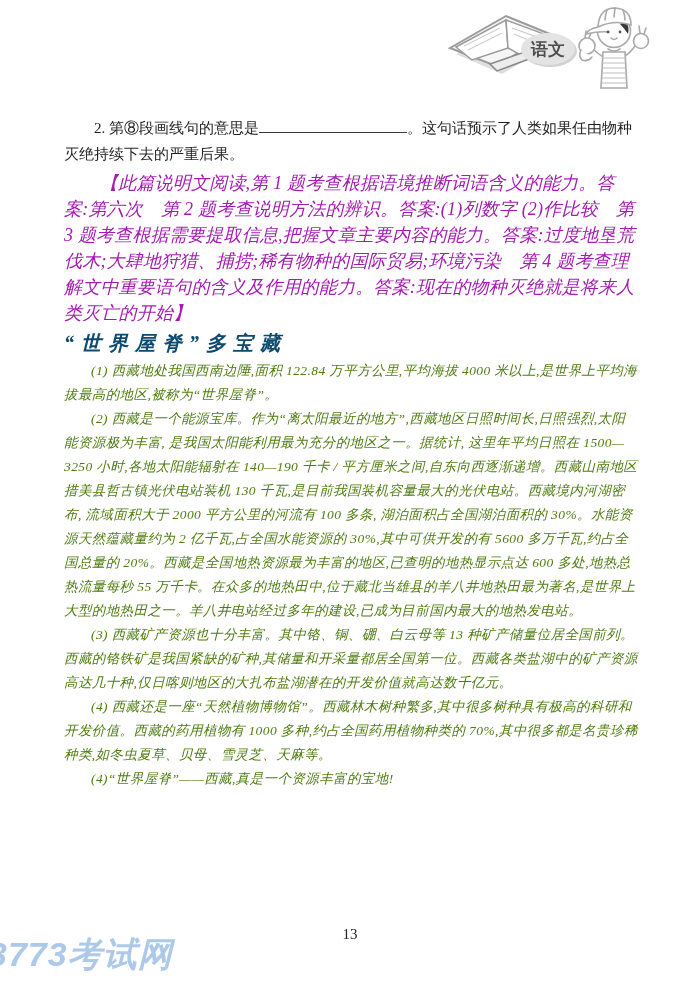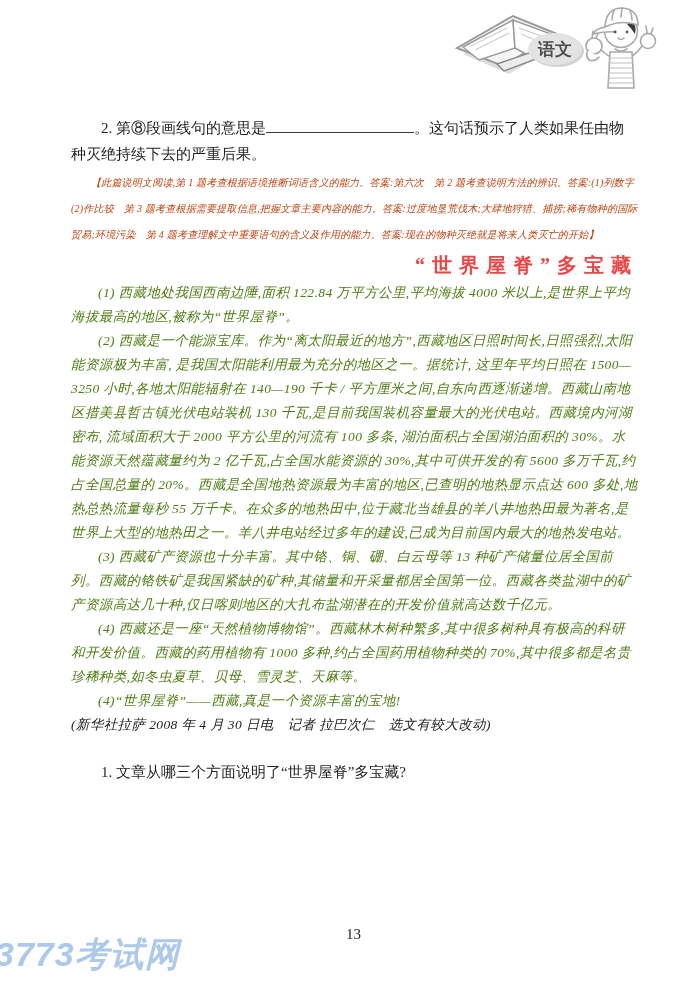--- a/index.html
+++ b/index.html
@@ -1,21 +1,21 @@
 <!DOCTYPE html>
 <html><head>
 <meta charset="utf-8">
 <style>
   html,body{margin:0;padding:0;}
   body{
     width:700px;height:985px;position:relative;overflow:hidden;
     background:#ffffff;color:#1f1f1f;
     font-family:"Liberation Serif","DejaVu Serif",serif;
   }
-  .page{position:absolute;inset:0;margin-left:7px;}
+  .page{position:absolute;inset:0;}
 
   
   .header{position:relative;height:88px;}
   .book-illo{position:absolute;left:434px;top:2px;}
   .subject-badge{
     position:absolute;left:521px;top:33px;width:54px;height:32px;
     background:#e3e3e3;border-radius:50%;
     display:flex;align-items:center;justify-content:center;
     font-family:"Liberation Sans","DejaVu Sans",sans-serif;
     font-weight:bold;font-size:17px;color:#4c4c4c;
@@ -26,32 +26,32 @@
   
   .content{padding:0 62px 0 64px;}
   p,h2,h3{margin:0;}
   .q{font-size:15px;line-height:26px;text-indent:2em;}
   .q4{margin-top:27px;}
   .blank{
     display:inline-block;width:148px;height:1em;
     border-bottom:1px solid #3a3a3a;vertical-align:baseline;
   }
   .commentary{
-    margin-top:3px;font-style:italic;font-size:10px;line-height:26px;
-    text-indent:2em;letter-spacing:0.2px;color:#c2410c;
+    margin-top:3px;font-style:italic;font-size:18px;line-height:26px;
+    text-indent:2em;letter-spacing:0.2px;color:#a21caf;
   }
   .section-heading{
     margin-top:10px;
     font-family:"Liberation Sans","DejaVu Sans",sans-serif;
     font-weight:bold;font-size:15px;line-height:27px;text-indent:2em;
   }
   .passage-title{
-    margin-top:2px;text-align:right;
-    font-size:20px;font-weight:bold;
-    letter-spacing:7px;line-height:31px;color:#ef4444;
+    margin-top:2px;text-align:left;
+    font-size:20px;font-weight:bold;font-style:italic;
+    letter-spacing:7px;line-height:31px;color:#0c4a6e;
   }
   .para{
     font-style:italic;font-size:13.5px;line-height:24px;
     text-indent:2em;letter-spacing:0.4px;color:#4d7c0f;
   }
   .source{
     font-style:italic;font-size:13.5px;line-height:24px;
     letter-spacing:0.4px;color:#1c1c1c;
   }
   .q1{margin-top:22px;}
@@ -122,23 +122,21 @@
 
 
     <h2 class="passage-title">“世界屋脊”多宝藏</h2>
 
     <p class="para">(1) 西藏地处我国西南边陲,面积 122.84 万平方公里,平均海拔 4000 米以上,是世界上平均海拔最高的地区,被称为“世界屋脊”。</p>
     <p class="para">(2) 西藏是一个能源宝库。作为“离太阳最近的地方”,西藏地区日照时间长,日照强烈,太阳能资源极为丰富, 是我国太阳能利用最为充分的地区之一。据统计, 这里年平均日照在 1500—3250 小时,各地太阳能辐射在 140—190 千卡 / 平方厘米之间,自东向西逐渐递增。西藏山南地区措美县哲古镇光伏电站装机 130 千瓦,是目前我国装机容量最大的光伏电站。西藏境内河湖密布, 流域面积大于 2000 平方公里的河流有 100 多条, 湖泊面积占全国湖泊面积的 30%。水能资源天然蕴藏量约为 2 亿千瓦,占全国水能资源的 30%,其中可供开发的有 5600 多万千瓦,约占全国总量的 20%。西藏是全国地热资源最为丰富的地区,已查明的地热显示点达 600 多处,地热总热流量每秒 55 万千卡。在众多的地热田中,位于藏北当雄县的羊八井地热田最为著名,是世界上大型的地热田之一。羊八井电站经过多年的建设,已成为目前国内最大的地热发电站。</p>
     <p class="para">(3) 西藏矿产资源也十分丰富。其中铬、铜、硼、白云母等 13 种矿产储量位居全国前列。西藏的铬铁矿是我国紧缺的矿种,其储量和开采量都居全国第一位。西藏各类盐湖中的矿产资源高达几十种,仅日喀则地区的大扎布盐湖潜在的开发价值就高达数千亿元。</p>
     <p class="para">(4) 西藏还是一座“天然植物博物馆”。西藏林木树种繁多,其中很多树种具有极高的科研和开发价值。西藏的药用植物有 1000 多种,约占全国药用植物种类的 70%,其中很多都是名贵珍稀种类,如冬虫夏草、贝母、雪灵芝、天麻等。</p>
     <p class="para">(4)“世界屋脊”——西藏,真是一个资源丰富的宝地!</p>
 
-    <p class="source">(新华社拉萨 2008 年 4 月 30 日电　记者 拉巴次仁　选文有较大改动)</p>
 
-    <p class="q q1">1. 文章从哪三个方面说明了“世界屋脊”多宝藏?</p>
   </div>
 
   <div class="page-number">13</div>
 
   <div class="watermark">
     <div class="wm1">3773考试网</div>
   </div>
 
 </div>
 

